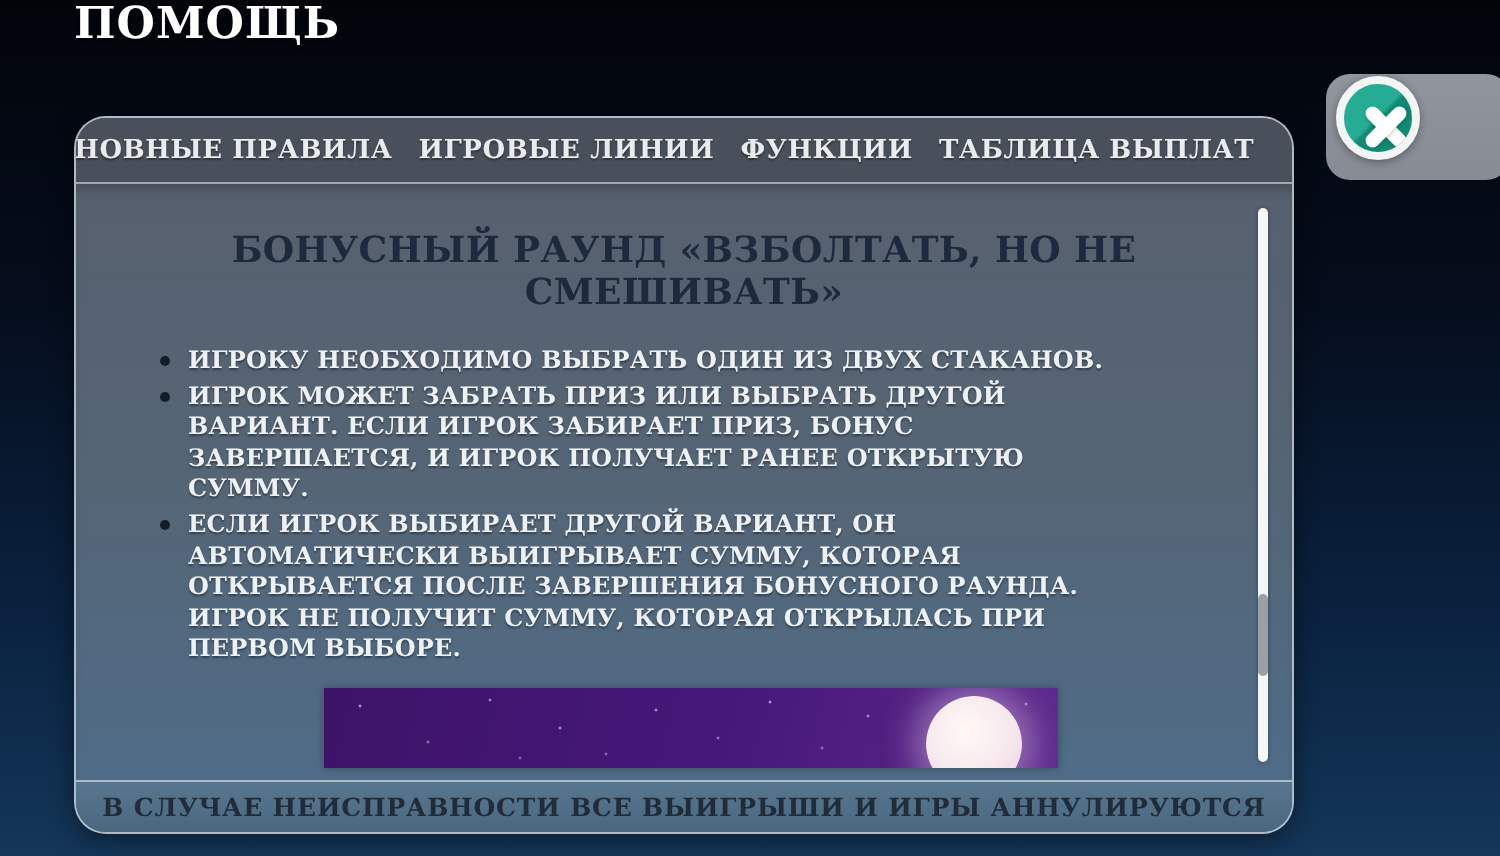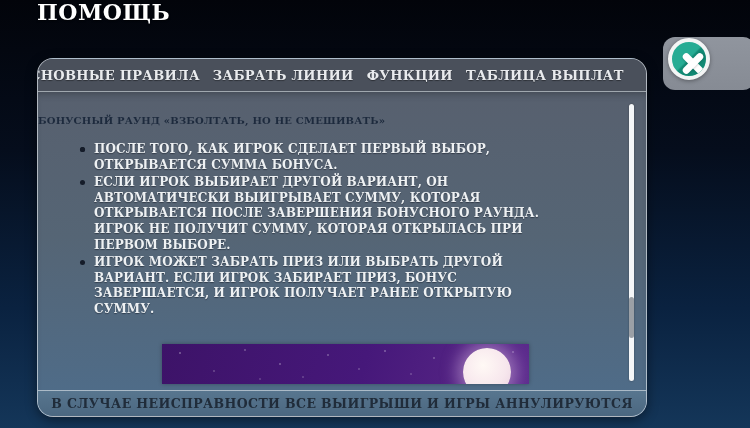--- a/index.html
+++ b/index.html
@@ -42,22 +42,22 @@
     display:flex; align-items:center; justify-content:center; gap:13px;
     padding-right:42px;
   }
   .tab {
     font-size:13px; font-weight:bold; color:#e9ebee; letter-spacing:0.3px;
     text-shadow:0 1px 1px rgba(0,0,0,0.4); cursor:pointer; white-space:nowrap;
   }
   .content { position:absolute; left:0; top:33px; width:100%; height:298px;
     box-shadow:inset 0 6px 8px -5px rgba(0,0,0,0.3); }
   .heading {
-    margin-top:23px; 
-    font-size:10px; font-weight:bold; color:#1d2a3d; letter-spacing:0.2px;
+    margin-top:23px; text-align:center;
+    font-size:18px; font-weight:bold; color:#1d2a3d; letter-spacing:0.2px;
   }
   ul.rules { list-style:none; margin:16px 0 0 56px; width:462px; }
   ul.rules li {
     position:relative; font-size:12px; font-weight:bold; color:#eef1f3;
     line-height:15.6px; margin-bottom:2px; letter-spacing:0.1px;
     text-shadow:0 1px 1px rgba(8,14,24,0.45);
   }
   .bullet-dot { position:absolute; left:-14px; top:5px; width:5px; height:5px; border-radius:50%; background:#151c29; }
   
   .illustration {
@@ -116,48 +116,45 @@
     <div class="x-bar b"></div>
   </div>
 </div>
 
 <div class="panel">
 
   <div class="tabbar">
 
       <span class="tab">ОСНОВНЫЕ ПРАВИЛА</span>
 
-      <span class="tab">ЗАБРАТЬ ЛИНИИ</span>
+      <span class="tab">ИГРОВЫЕ ЛИНИИ</span>
 
       <span class="tab">ФУНКЦИИ</span>
 
       <span class="tab">ТАБЛИЦА ВЫПЛАТ</span>
     </div>
 
   <div class="content">
     <div class="heading">БОНУСНЫЙ РАУНД «ВЗБОЛТАТЬ, НО НЕ СМЕШИВАТЬ»</div>
     <ul class="rules">
 
         <li>
           <span class="bullet-dot"></span>
+          <span>ИГРОКУ НЕОБХОДИМО ВЫБРАТЬ ОДИН ИЗ ДВУХ СТАКАНОВ.</span>
         </li>
+
 
         <li>
           <span class="bullet-dot"></span>
-          <span>ПОСЛЕ ТОГО, КАК ИГРОК СДЕЛАЕТ ПЕРВЫЙ ВЫБОР, ОТКРЫВАЕТСЯ СУММА БОНУСА.</span>
+          <span>ИГРОК МОЖЕТ ЗАБРАТЬ ПРИЗ ИЛИ ВЫБРАТЬ ДРУГОЙ ВАРИАНТ. ЕСЛИ ИГРОК ЗАБИРАЕТ ПРИЗ, БОНУС ЗАВЕРШАЕТСЯ, И ИГРОК ПОЛУЧАЕТ РАНЕЕ ОТКРЫТУЮ СУММУ.</span>
         </li>
 
         <li>
           <span class="bullet-dot"></span>
           <span>ЕСЛИ ИГРОК ВЫБИРАЕТ ДРУГОЙ ВАРИАНТ, ОН АВТОМАТИЧЕСКИ ВЫИГРЫВАЕТ СУММУ, КОТОРАЯ ОТКРЫВАЕТСЯ ПОСЛЕ ЗАВЕРШЕНИЯ БОНУСНОГО РАУНДА. ИГРОК НЕ ПОЛУЧИТ СУММУ, КОТОРАЯ ОТКРЫЛАСЬ ПРИ ПЕРВОМ ВЫБОРЕ.</span>
-        </li>
-
-        <li>
-          <span class="bullet-dot"></span>
-          <span>ИГРОК МОЖЕТ ЗАБРАТЬ ПРИЗ ИЛИ ВЫБРАТЬ ДРУГОЙ ВАРИАНТ. ЕСЛИ ИГРОК ЗАБИРАЕТ ПРИЗ, БОНУС ЗАВЕРШАЕТСЯ, И ИГРОК ПОЛУЧАЕТ РАНЕЕ ОТКРЫТУЮ СУММУ.</span>
         </li>
       </ul>
   </div>
 
   <div class="illustration">
     <div class="stars"></div>
     <div class="moon"></div>
   </div>
 
   <div class="scroll-track"></div>

